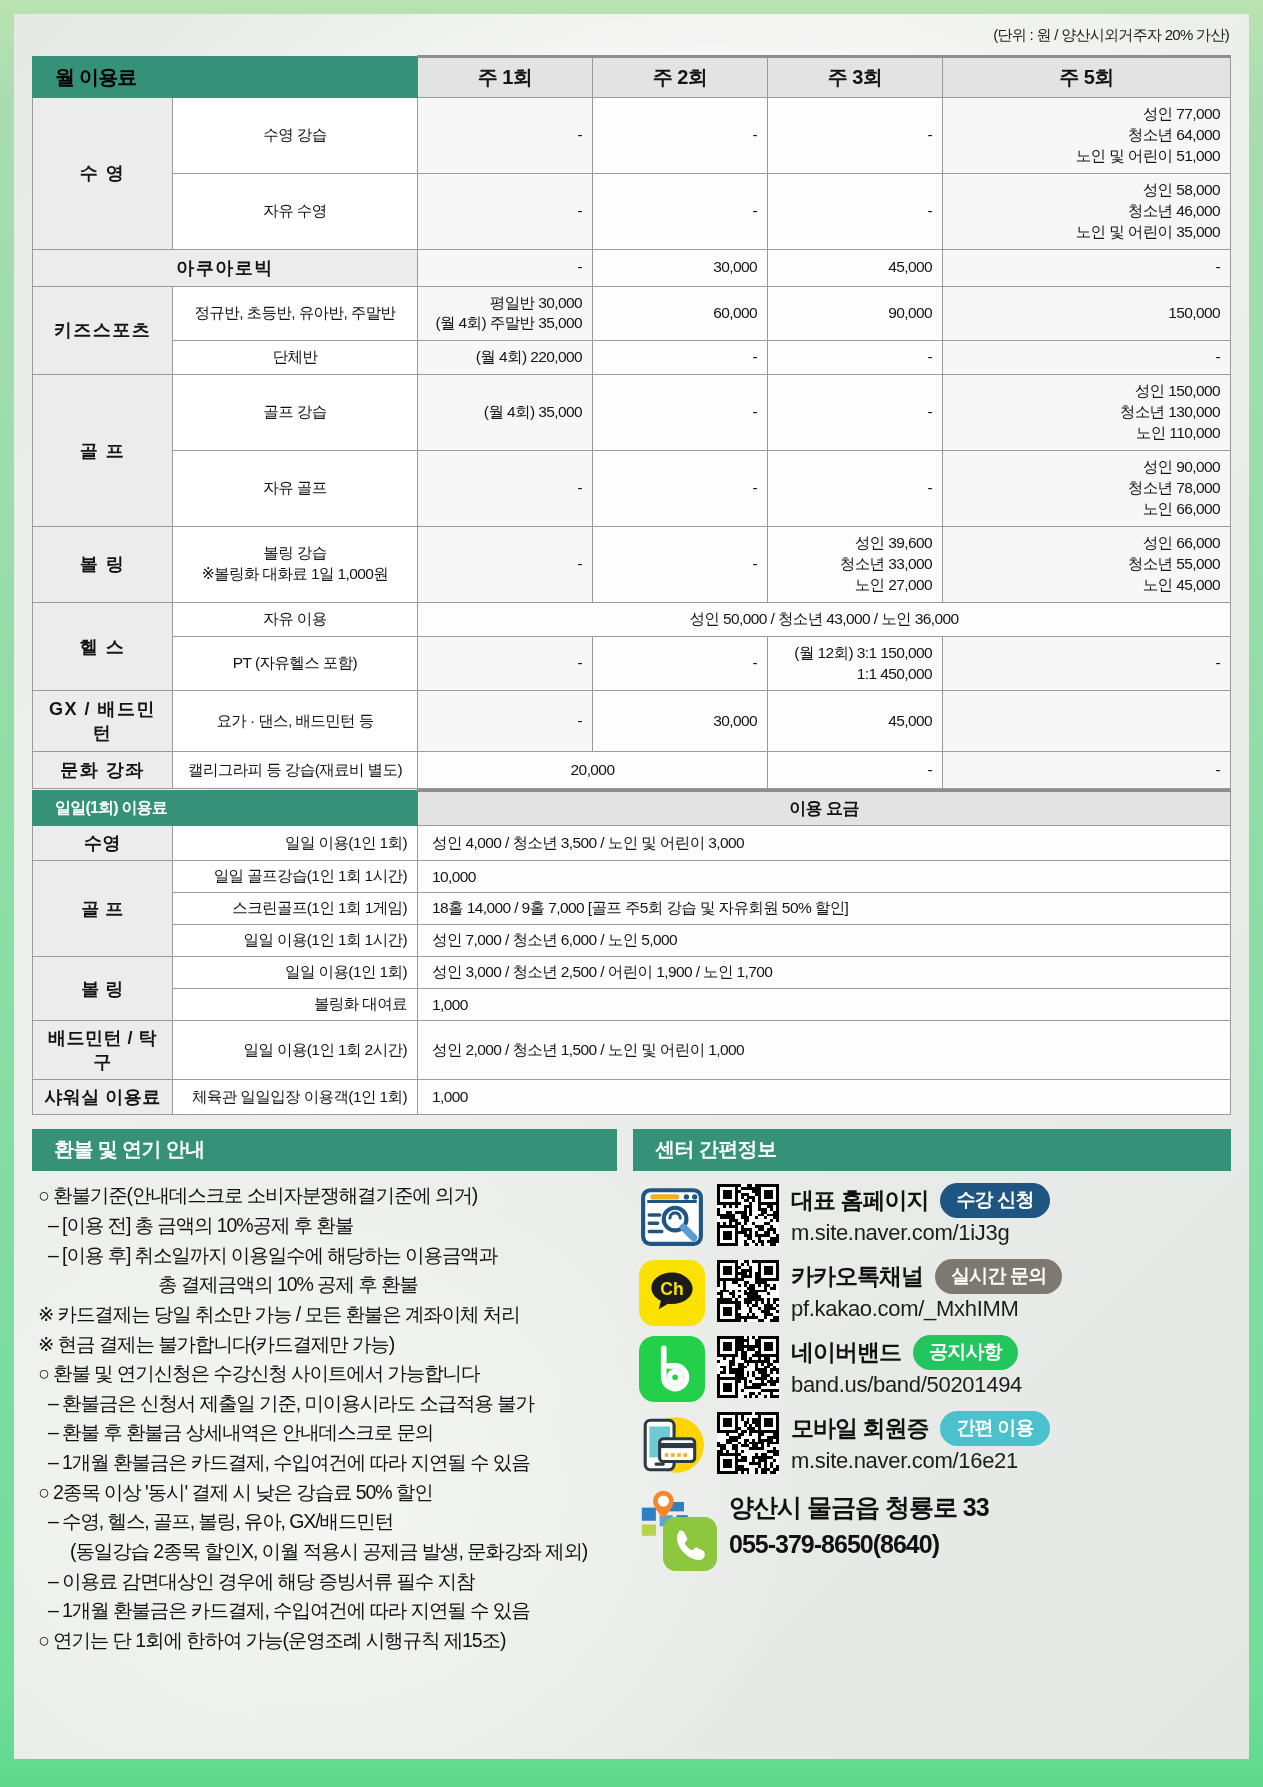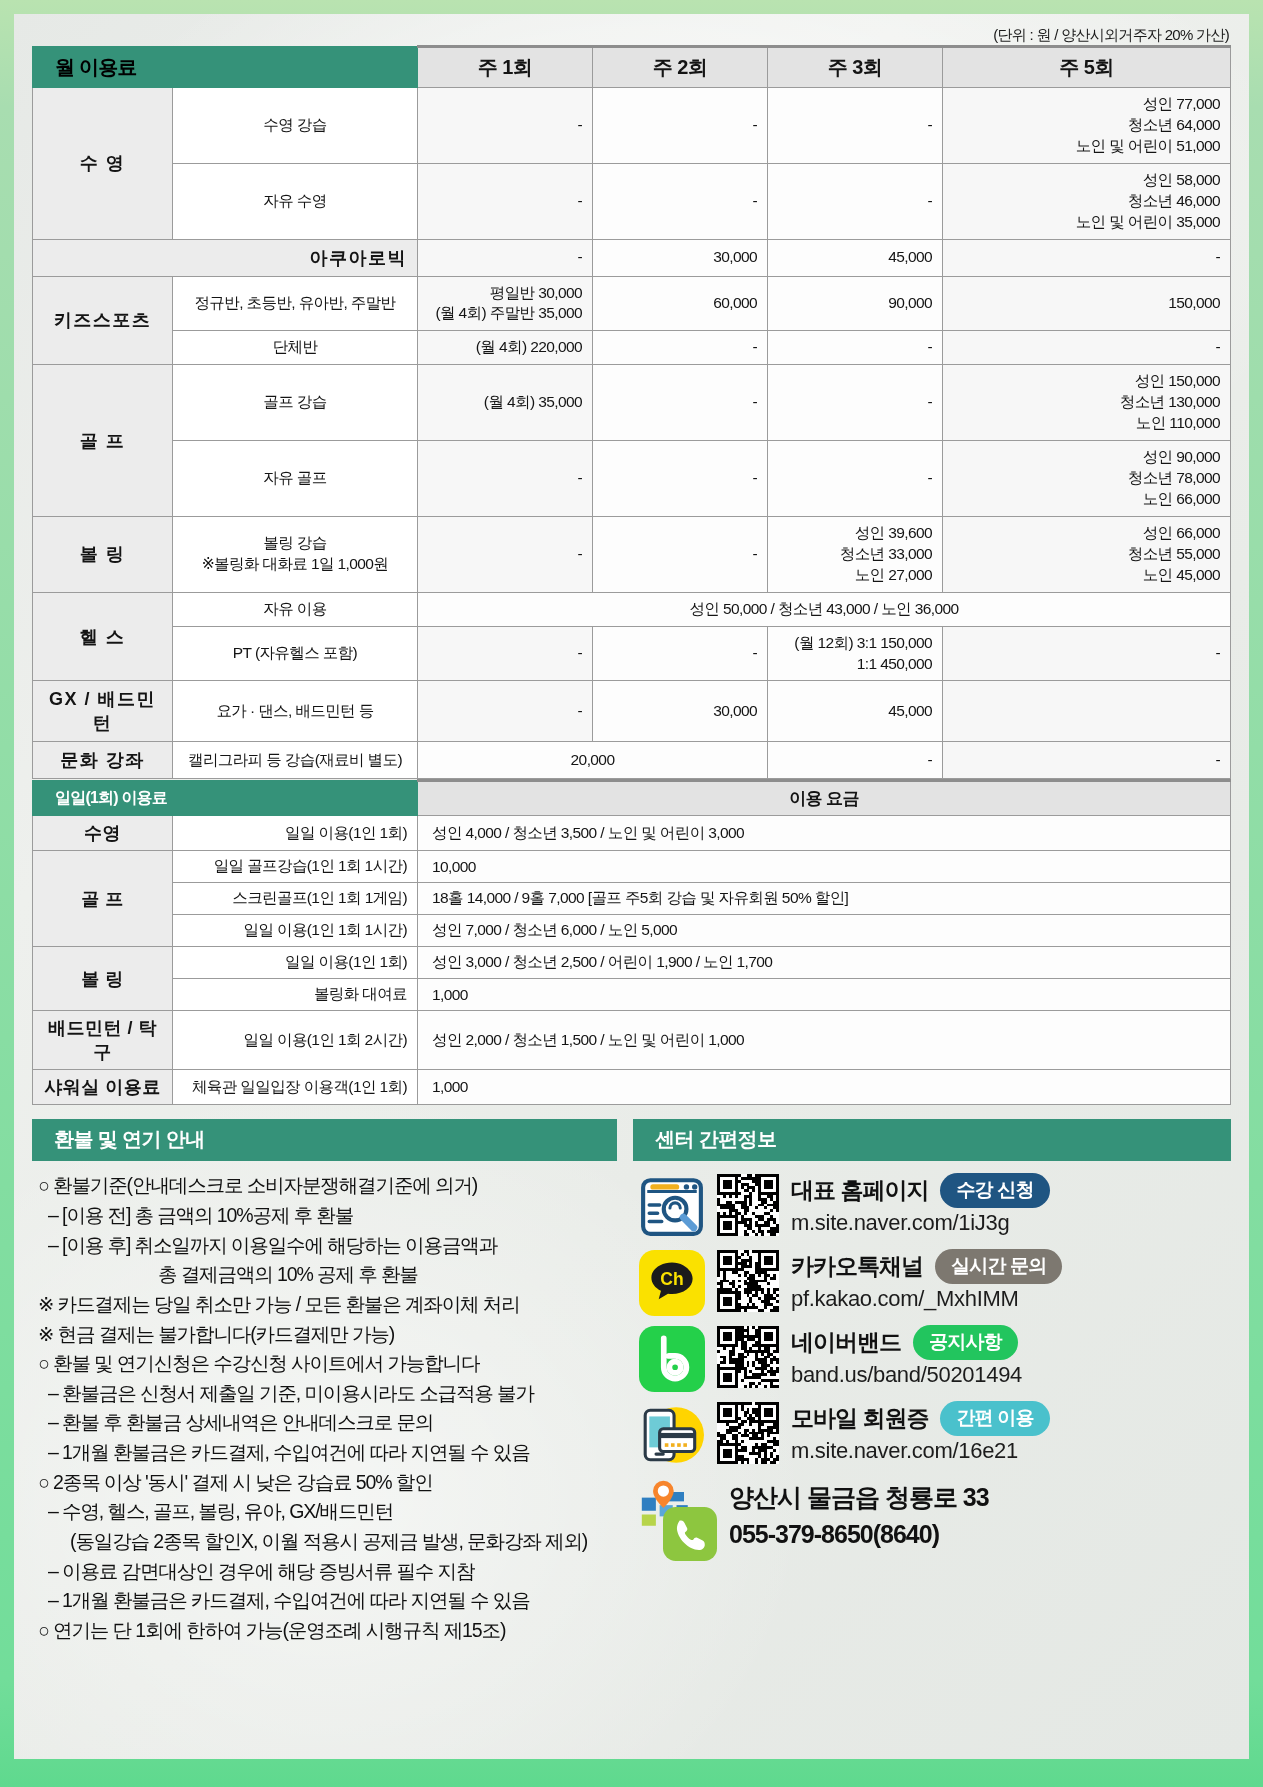--- a/index.html
+++ b/index.html
@@ -14,21 +14,21 @@
   .page-frame{
     position:absolute; left:14px; top:14px; width:1235px; height:1745px;
     background:
       radial-gradient(ellipse 900px 500px at 55% 12%, rgba(255,255,255,.92), rgba(255,255,255,0) 70%),
       radial-gradient(ellipse 700px 600px at 25% 85%, rgba(255,255,255,.55), rgba(255,255,255,0) 70%),
       linear-gradient(135deg,#e6e9e6 0%,#eef0ed 30%,#e9ece8 60%,#e4e8e4 100%);
     padding:6px 18px 0 18px;
   }
   .unit-note{
     text-align:right; font-size:15px; color:#1a1a1a; letter-spacing:-0.7px;
-    padding:6px 2px 0 0; font-weight:500;
+    padding:6px 2px 10px 0; font-weight:500;
   }
 
   
   table.pricing{
     width:100%; border-collapse:collapse; table-layout:fixed;
     font-size:15.5px; color:#141414; letter-spacing:-0.6px;
   }
   table.pricing td, table.pricing th{
     border:1px solid #9b9b9b;
     padding:6px 10px;
@@ -151,21 +151,21 @@
           <td class="num alt ml">성인 77,000<br>청소년 64,000<br>노인 및 어린이 51,000</td>
         </tr>
         <tr>
           <td class="sub ml">자유 수영</td>
           <td class="num alt ml">-</td>
           <td class="num ml">-</td>
           <td class="num ml">-</td>
           <td class="num alt ml">성인 58,000<br>청소년 46,000<br>노인 및 어린이 35,000</td>
         </tr>
         <tr class="thick-top">
-          <td class="cat" colspan="2" style="text-align:right;">아쿠아로빅</td>
+          <td class="cat" colspan="2" style="text-align:center;">아쿠아로빅</td>
           <td class="num alt ml">-</td>
           <td class="num ml">30,000</td>
           <td class="num ml">45,000</td>
           <td class="num alt ml">-</td>
         </tr>
         <tr class="thick-top">
           <td class="cat" rowspan="2">키즈스포츠</td>
           <td class="sub ml">정규반, 초등반, 유아반, 주말반</td>
           <td class="num alt ml">평일반  30,000<br>(월 4회) 주말반  35,000</td>
           <td class="num ml">60,000</td>

